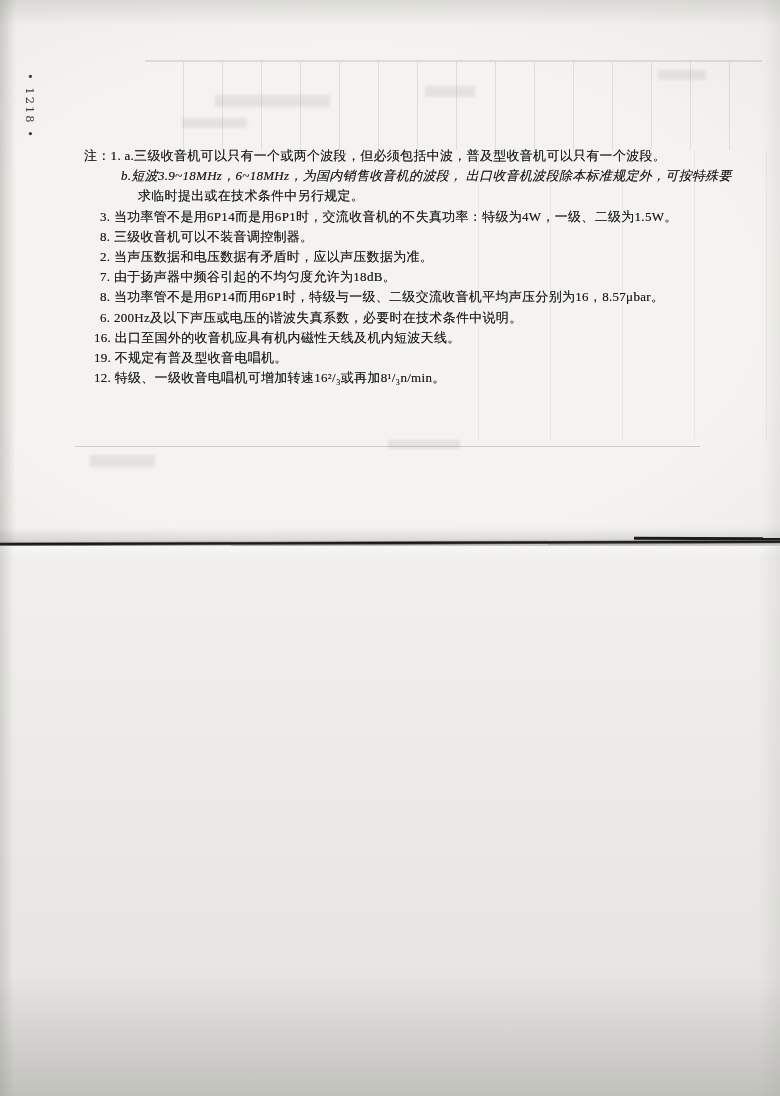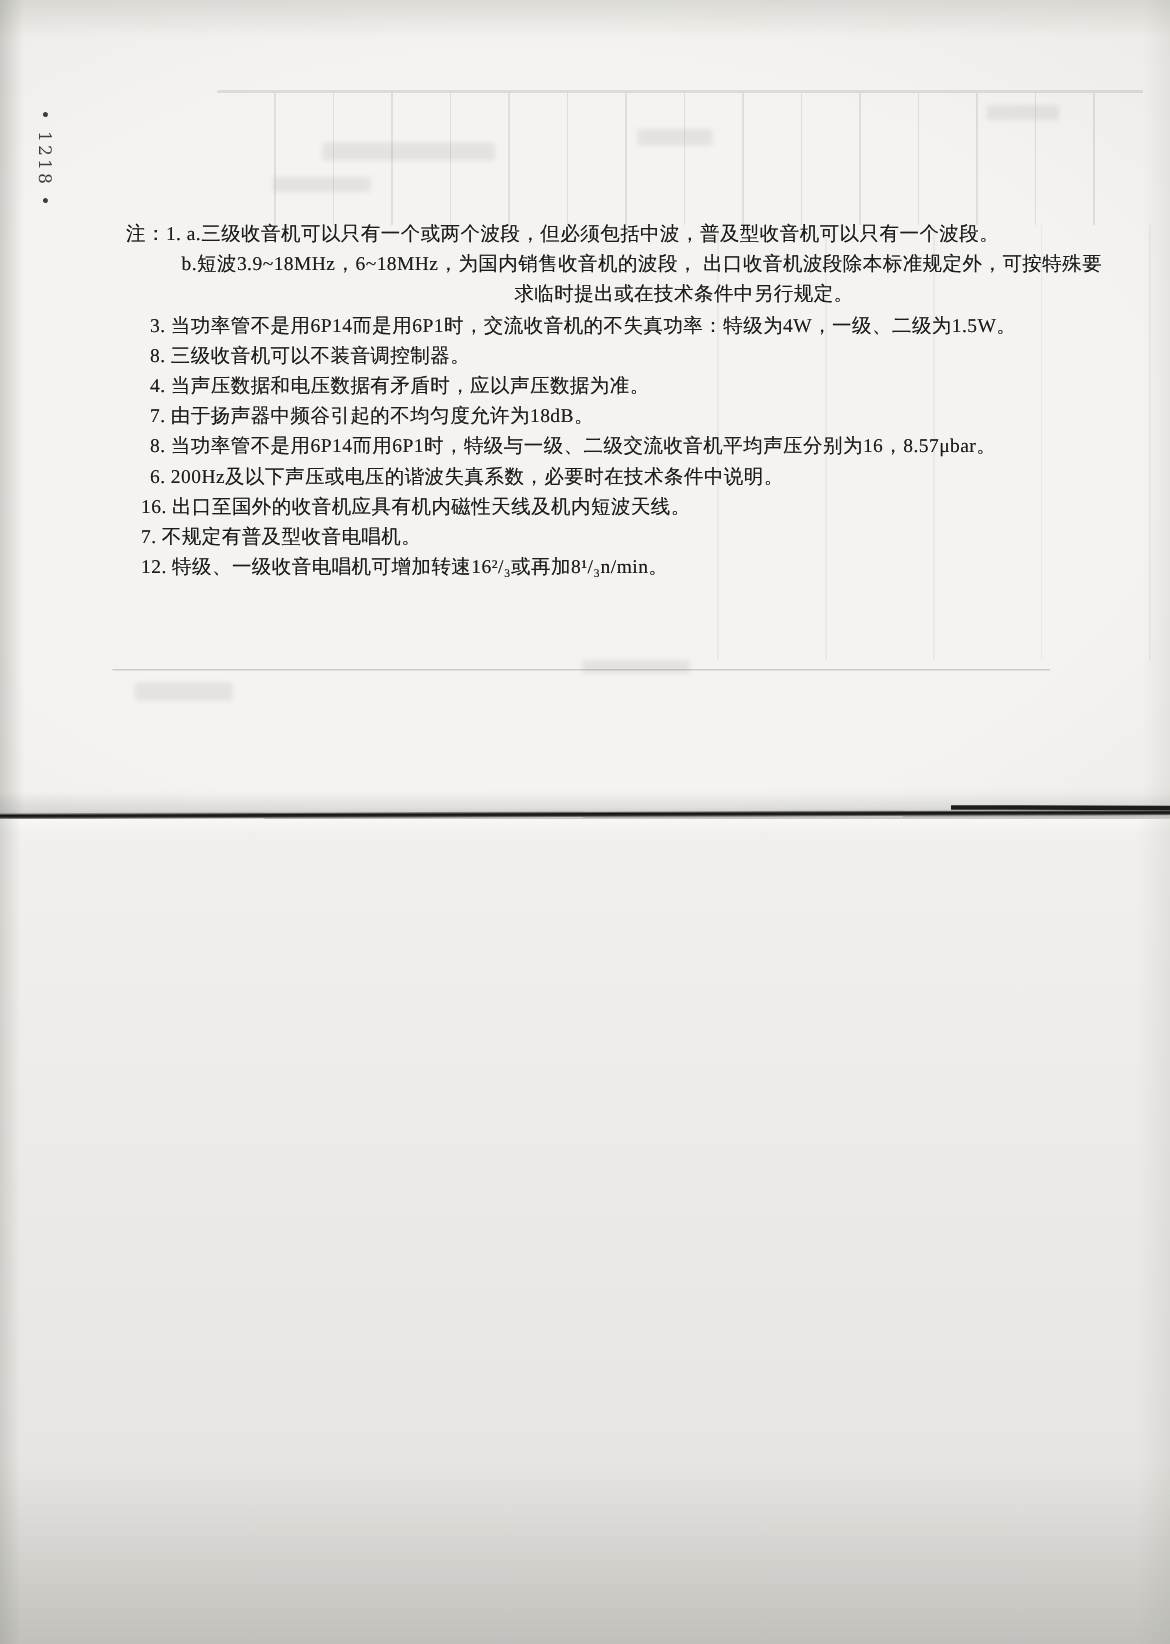--- a/index.html
+++ b/index.html
@@ -52,22 +52,22 @@
   
   .notes{
     position:absolute;left:84px;top:146px;width:690px;
     color:#1c1c1c;font-size:13px;
   }
   .notes p{
     margin:0;line-height:20.2px;white-space:nowrap;letter-spacing:.3px;
     text-shadow:0 0 .4px rgba(0,0,0,.55);
   }
   .notes .ind-0{margin-left:0;}
-  .notes .ind-1{margin-left:37px;}
-  .notes .ind-2{margin-left:54px;text-align:center;}
+  .notes .ind-1{margin-left:37px;font-style:italic;}
+  .notes .ind-2{margin-left:54px;}
   .notes .ind-3{margin-left:16px;}
   .notes .ind-4{margin-left:10px;}
   
   .ghost-table{
     position:absolute;left:145px;top:60px;width:617px;height:90px;
     opacity:.13;filter:blur(.5px);
     background:
       linear-gradient(#444 0 0) 0 0/100% 2px no-repeat,
       repeating-linear-gradient(90deg, transparent 0 38px, #555 38px 39px);
   }
@@ -107,26 +107,26 @@
     <div class="pagenum pn-top">
       <span class="pn-text rot-cw">• 1218 •</span>
     </div>
 
     <div class="notes" id="notes">
         <p class="ind-0">注：1. a.三级收音机可以只有一个或两个波段，但必须包括中波，普及型收音机可以只有一个波段。</p>
         <p class="ind-1">b.短波3.9~18MHz，6~18MHz，为国内销售收音机的波段， 出口收音机波段除本标准规定外，可按特殊要</p>
         <p class="ind-2">求临时提出或在技术条件中另行规定。</p>
         <p class="ind-3">3. 当功率管不是用6P14而是用6P1时，交流收音机的不失真功率：特级为4W，一级、二级为1.5W。</p>
         <p class="ind-3">8. 三级收音机可以不装音调控制器。</p>
-        <p class="ind-3">4. 当声压数据和电压数据有矛盾时，应以声压数据为准。</p>
+        <p class="ind-3">2. 当声压数据和电压数据有矛盾时，应以声压数据为准。</p>
         <p class="ind-3">7. 由于扬声器中频谷引起的不均匀度允许为18dB。</p>
         <p class="ind-3">8. 当功率管不是用6P14而用6P1时，特级与一级、二级交流收音机平均声压分别为16，8.57μbar。</p>
         <p class="ind-3">6. 200Hz及以下声压或电压的谐波失真系数，必要时在技术条件中说明。</p>
         <p class="ind-4">16. 出口至国外的收音机应具有机内磁性天线及机内短波天线。</p>
-        <p class="ind-4">7. 不规定有普及型收音电唱机。</p>
+        <p class="ind-4">19. 不规定有普及型收音电唱机。</p>
         <p class="ind-4">12. 特级、一级收音电唱机可增加转速16²/₃或再加8¹/₃n/min。</p>
       </div>
   </section>
 
   <div class="seam"></div>
 
   <section class="bottom-page">
     
     
     

